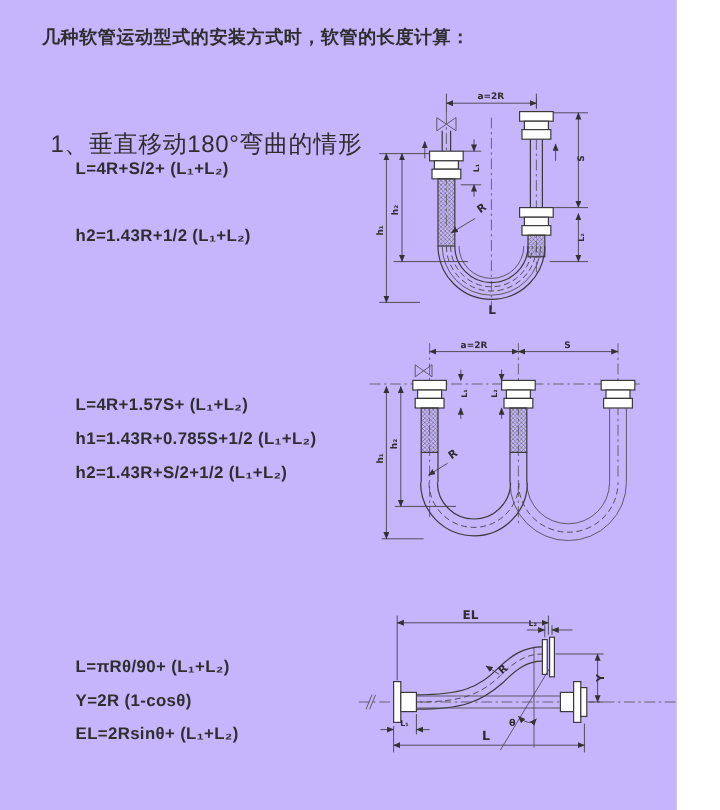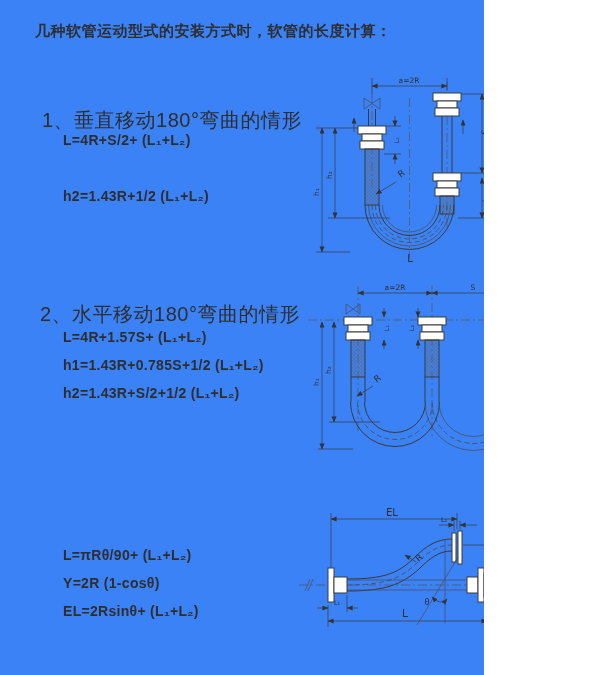--- a/index.html
+++ b/index.html
@@ -1,32 +1,32 @@
 <!DOCTYPE html>
 <html><head>
 <meta charset="utf-8">
 <style>
   html,body{margin:0;padding:0;}
   body{
     width:600px;height:675px;background:#ffffff;
     font-family:"Liberation Sans","DejaVu Sans",sans-serif;
     color:#2e2e2e;
   }
-  .page{position:relative;width:484px;height:675px;background:#3b82f6;overflow:hidden;}
+  .page{position:relative;width:564px;height:675px;background:#c4b5fd;overflow:hidden;}
   .title{
     position:absolute;left:35px;top:22px;
     font-size:15px;font-weight:700;letter-spacing:.5px;white-space:nowrap;
   }
   .heading{
     position:absolute;font-size:20px;font-weight:400;letter-spacing:.5px;white-space:nowrap;
   }
   .formula{
     position:absolute;font-size:14px;font-weight:700;letter-spacing:.3px;white-space:nowrap;
   }
-  .diag{position:absolute;}
+  .diag{position:absolute;font-weight:bold;}
   svg{display:block;}
   svg text{font-family:"DejaVu Sans","Liberation Sans",sans-serif;fill:#2e2e2e;}
   .ln{stroke:#3a3a3a;stroke-width:1;fill:none;}
   .thin{stroke:#4a4a4a;stroke-width:.7;fill:none;}
   .dim{stroke:#3a3a3a;stroke-width:.7;fill:none;}
   .cl{stroke:#555;stroke-width:.7;fill:none;stroke-dasharray:9 3 2 3;}
   .dash{stroke:#4a4a4a;stroke-width:.8;fill:none;stroke-dasharray:5 3;}
   .fit{stroke:#3a3a3a;stroke-width:1;fill:#fefefe;}
   .hose1{stroke:#3a3a3a;stroke-width:1;fill:url(#hatch1);}
   .hose2{stroke:#3a3a3a;stroke-width:1;fill:url(#hatch2);}
@@ -35,21 +35,20 @@
 <body>
 
 <div class="page">
 
   <div class="title">几种软管运动型式的安装方式时，软管的长度计算：</div>
 
   <div class="heading" style="left:42px;top:107px">1、垂直移动180°弯曲的情形</div>
   <div class="formula" style="left:63px;top:132px">L=4R+S/2+ (L₁+L₂)</div>
   <div class="formula" style="left:63px;top:188px">h2=1.43R+1/2 (L₁+L₂)</div>
 
-  <div class="heading" style="left:40px;top:301px">2、水平移动180°弯曲的情形</div>
   <div class="formula" style="left:63px;top:329px">L=4R+1.57S+ (L₁+L₂)</div>
   <div class="formula" style="left:63px;top:357px">h1=1.43R+0.785S+1/2 (L₁+L₂)</div>
   <div class="formula" style="left:63px;top:385px">h2=1.43R+S/2+1/2 (L₁+L₂)</div>
 
   <div class="formula" style="left:63px;top:547px">L=πRθ/90+ (L₁+L₂)</div>
   <div class="formula" style="left:63px;top:575px">Y=2R (1-cosθ)</div>
   <div class="formula" style="left:63px;top:603px">EL=2Rsinθ+ (L₁+L₂)</div>
 
   <div class="diag" style="left:308px;top:70px">
   <svg width="292" height="196" viewBox="0 0 292 196">

